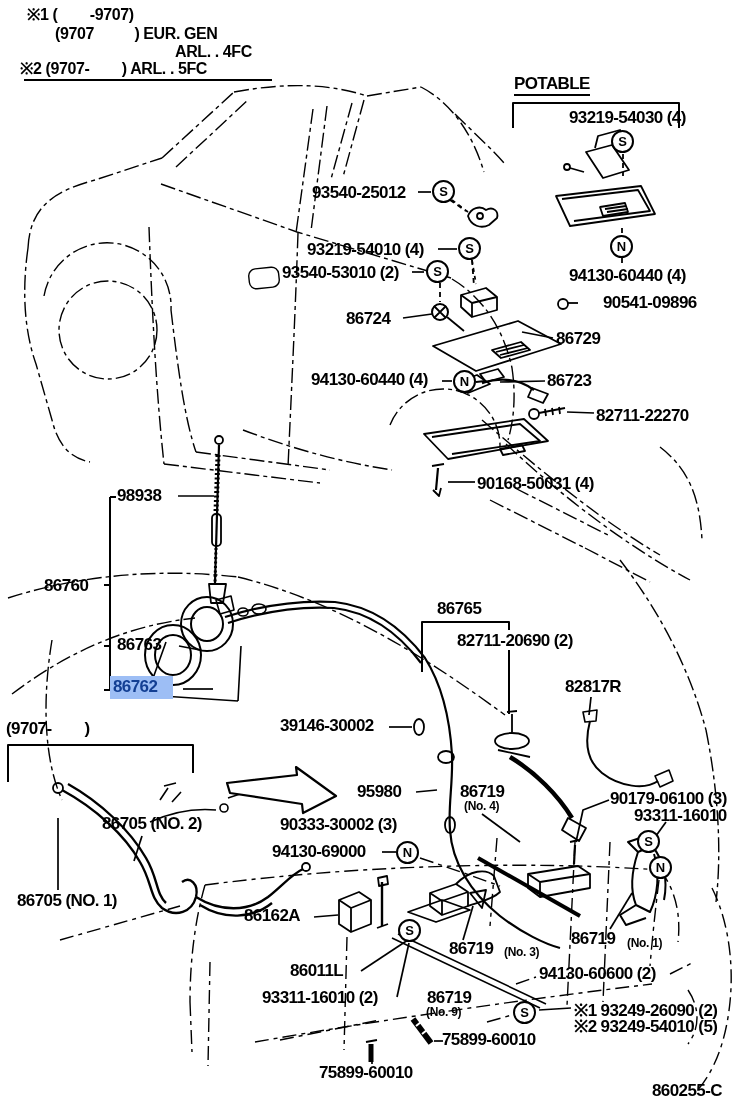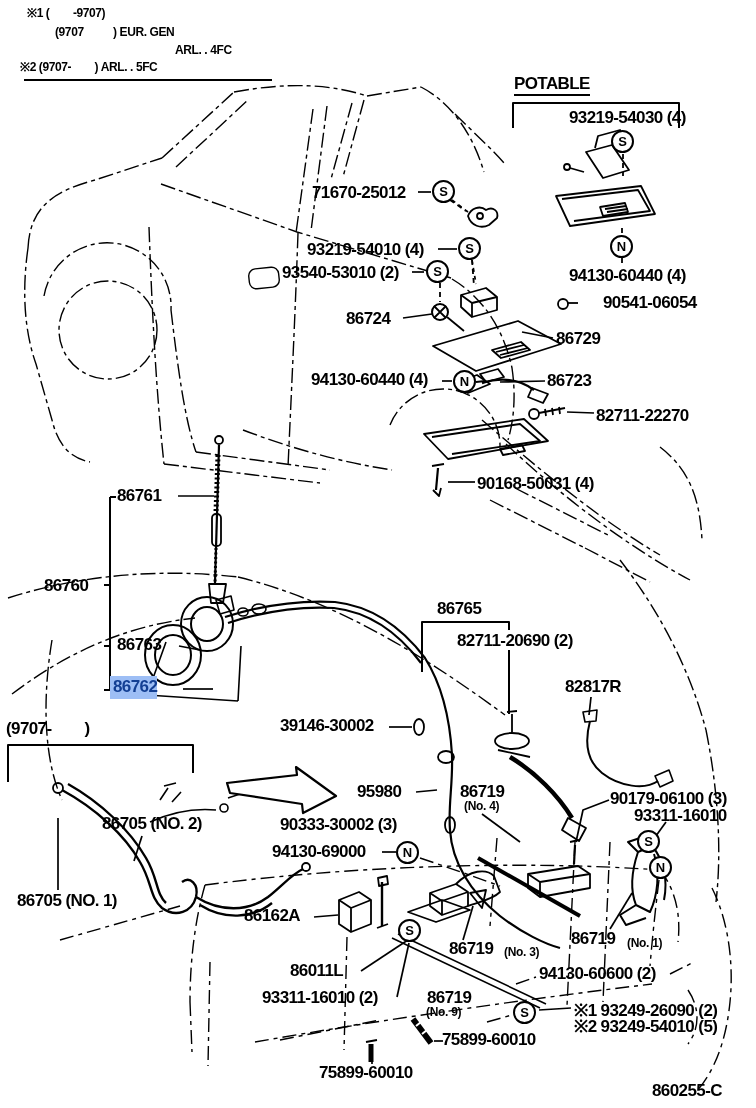--- a/index.html
+++ b/index.html
@@ -5,23 +5,23 @@
   html,body{margin:0;padding:0;background:#fff;}
   #stage{
     position:relative;width:756px;height:1108px;background:#fff;overflow:hidden;
     font-family:"Liberation Sans",sans-serif;
   }
   #lineart{position:absolute;left:0;top:0;width:756px;height:1108px;}
   .lbl{
     position:absolute;font-weight:700;font-size:17px;line-height:1.05;
     letter-spacing:-0.6px;color:#000;white-space:pre;
   }
-  .lbl.lg{font-size:12px;letter-spacing:-0.4px;}
+  .lbl.lg{font-size:16px;letter-spacing:-0.4px;}
   .lbl.small{font-size:12px;letter-spacing:-0.3px;}
-  .lbl.hl{background:#9dbef5;color:#133f93;padding:2px 0 3px 3px;}
+  .lbl.hl{background:#9dbef5;color:#133f93;padding:2px 16px 3px 3px;}
   .lbl.underlined{border-bottom:2px solid #000;padding-bottom:1px;}
   .sym{
     position:absolute;width:19px;height:19px;border:2.5px solid #000;border-radius:50%;
     background:#fff;display:flex;align-items:center;justify-content:center;
     font-weight:700;font-size:13px;color:#000;letter-spacing:0;
   }
 </style>
 </head>
 <body>
 
@@ -292,33 +292,33 @@
 
   <div class="lbl lg" style="left:27px;top:7px">※1 (        -9707)</div>
   <div class="lbl lg" style="left:55px;top:26px">(9707          ) EUR. GEN</div>
   <div class="lbl lg" style="left:175px;top:44px">ARL. . 4FC</div>
   <div class="lbl lg" style="left:20px;top:61px">※2 (9707-        ) ARL. . 5FC</div>
 
   <div class="lbl underlined" style="left:514px;top:75px">POTABLE</div>
 
   <div class="lbl" style="left:569px;top:109px">93219-54030 (4)</div>
   <div class="lbl" style="left:569px;top:267px">94130-60440 (4)</div>
-  <div class="lbl" style="left:603px;top:294px">90541-06054</div>
-
-  <div class="lbl" style="left:312px;top:184px">71670-25012</div>
+  <div class="lbl" style="left:603px;top:294px">90541-09896</div>
+
+  <div class="lbl" style="left:312px;top:184px">93540-25012</div>
   <div class="lbl" style="left:307px;top:241px">93219-54010 (4)</div>
   <div class="lbl" style="left:282px;top:264px">93540-53010 (2)</div>
   <div class="lbl" style="left:346px;top:310px">86724</div>
   <div class="lbl" style="left:311px;top:371px">94130-60440 (4)</div>
   <div class="lbl" style="left:556px;top:330px">86729</div>
   <div class="lbl" style="left:547px;top:372px">86723</div>
   <div class="lbl" style="left:596px;top:407px">82711-22270</div>
   <div class="lbl" style="left:477px;top:475px">90168-50031 (4)</div>
 
-  <div class="lbl" style="left:117px;top:487px">86761</div>
+  <div class="lbl" style="left:117px;top:487px">98938</div>
   <div class="lbl" style="left:44px;top:577px">86760</div>
   <div class="lbl" style="left:117px;top:636px">86763</div>
   <div class="lbl hl" style="left:110px;top:676px">86762</div>
 
   <div class="lbl" style="left:437px;top:600px">86765</div>
   <div class="lbl" style="left:457px;top:632px">82711-20690 (2)</div>
   <div class="lbl" style="left:565px;top:678px">82817R</div>
   <div class="lbl" style="left:280px;top:717px">39146-30002</div>
   <div class="lbl" style="left:357px;top:783px">95980</div>
   <div class="lbl" style="left:460px;top:783px">86719</div>

